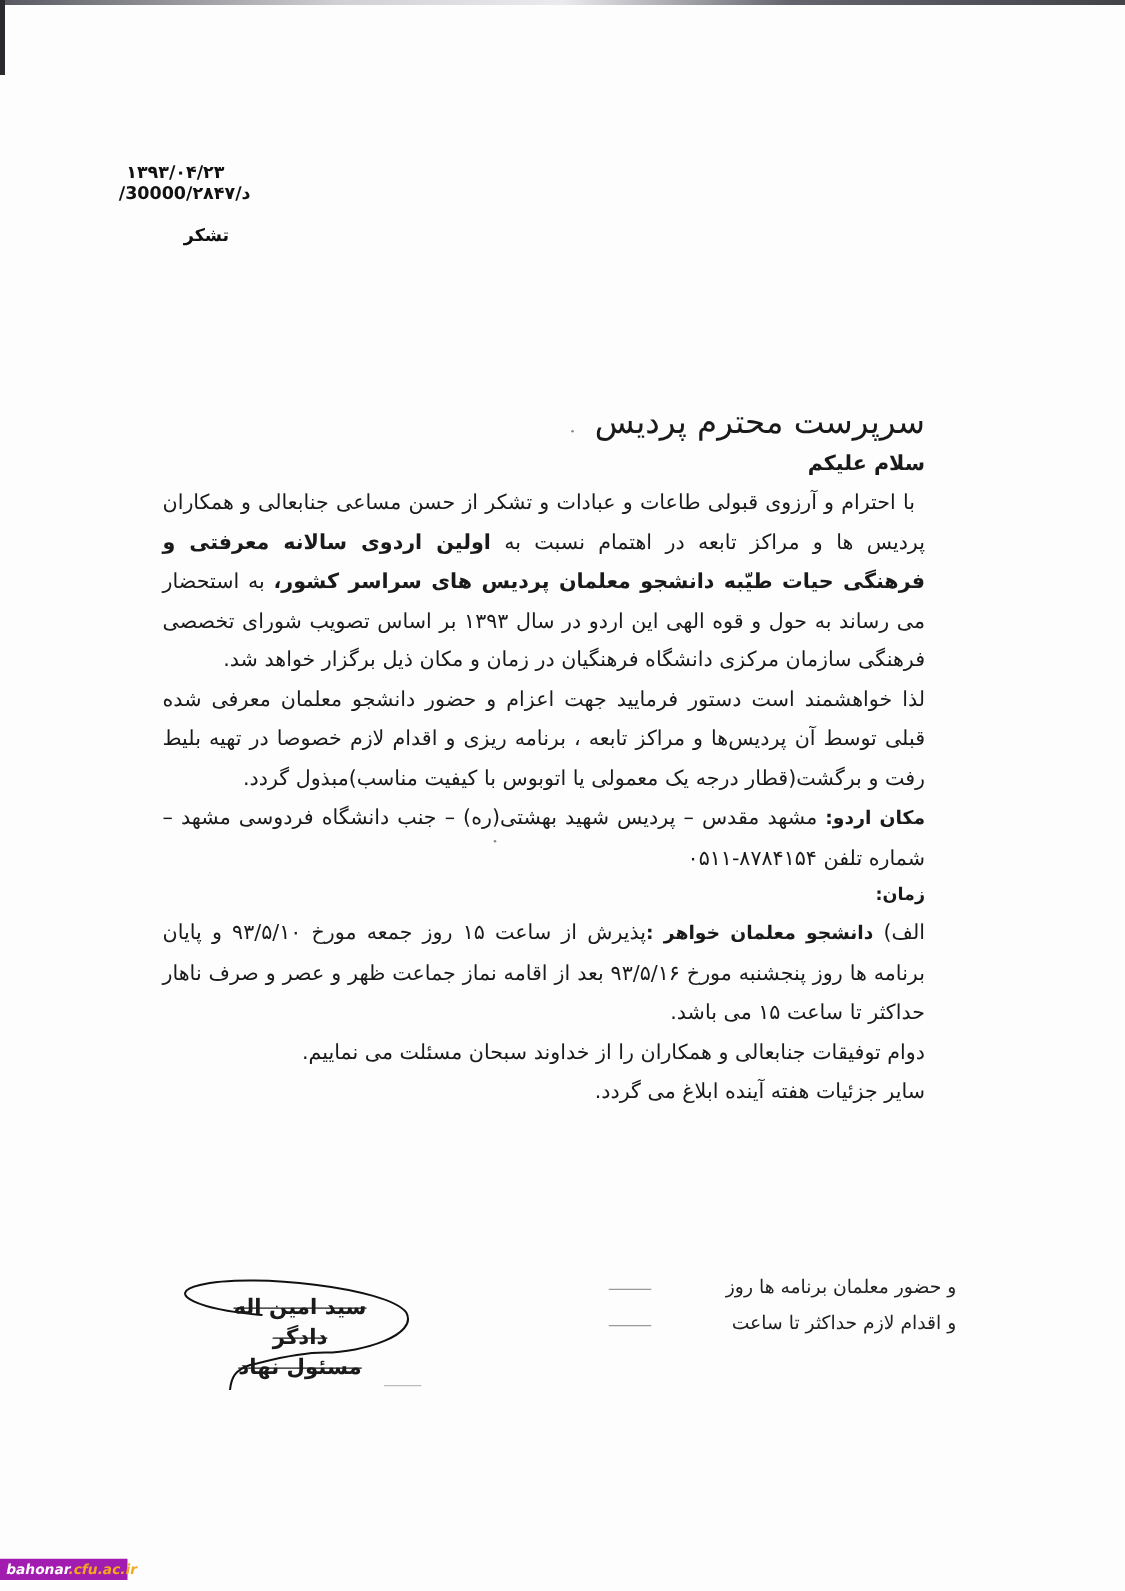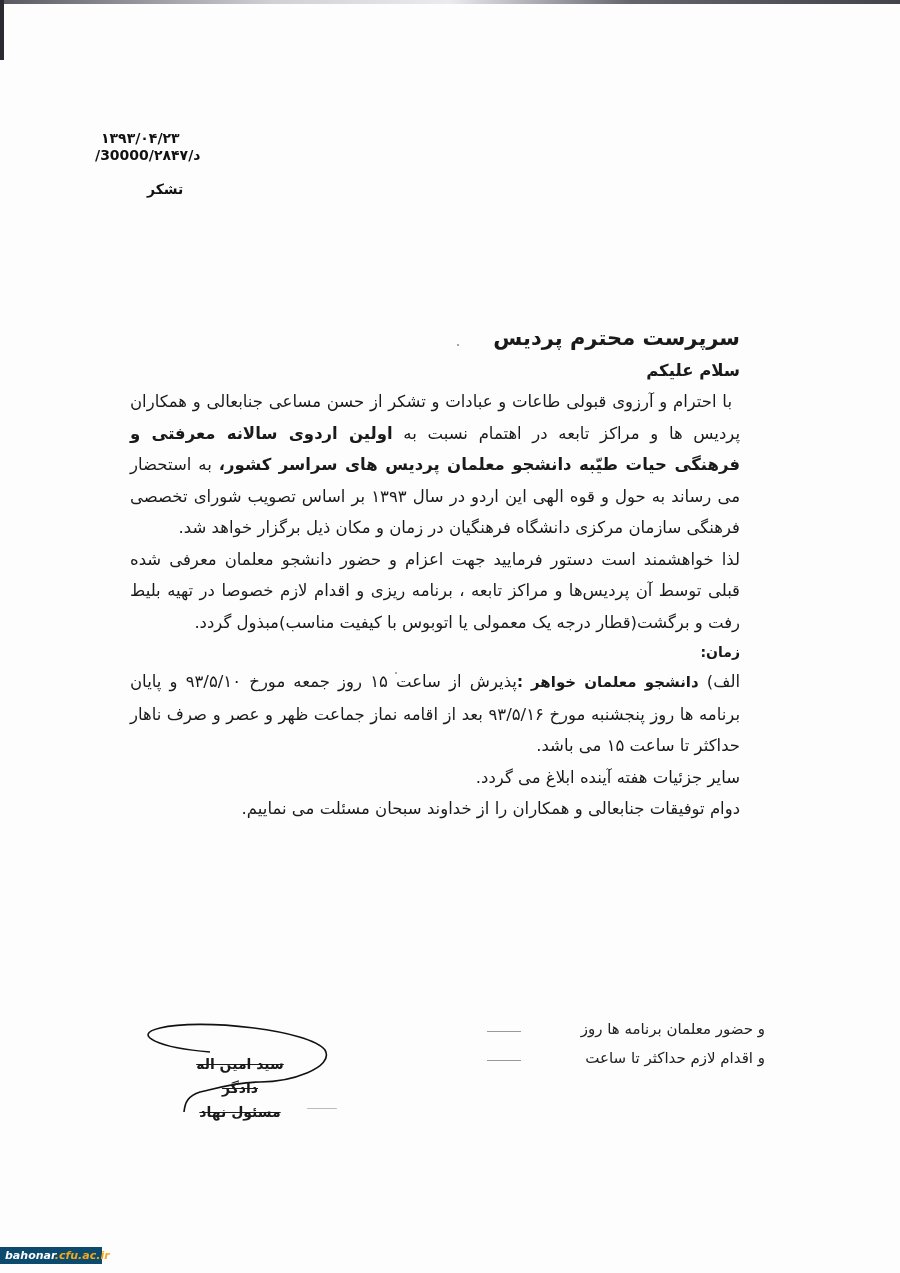--- a/index.html
+++ b/index.html
@@ -27,21 +27,21 @@
     .meta .date { top: 2px; left: 6px; margin-top: 28px; }
     .meta .number { top: 47px; left: 0px; }
     .meta .attachment { top: 81px; left: 52px; }
 
     .letter {
       position: absolute; left: 130px; top: 320px; width: 610px;
       direction: rtl; text-align: justify;
       font-size: 16.5px; line-height: 31.5px;
     }
     .letter p { margin: 0; }
-    .greeting-title { font-weight: bold; font-size: 21px; line-height: 36px; margin: 0; }
+    .greeting-title { font-weight: normal; font-size: 26px; line-height: 36px; margin: 0; }
     .salutation { margin: 0; line-height: 30px; font-weight: bold; }
     .indent { text-indent: 8px; }
     .b { font-weight: bold; }
     .label-bold { font-weight: bold; font-size: 15px; }
     .section-label { font-weight: bold; font-size: 14px; line-height: 28px; }
     .closing { text-align: right; }
 
     .fragment {
       position: absolute; right: 135px; top: 1015px; width: 240px;
       direction: rtl; font-size: 15px; line-height: 29px; color: #222;
@@ -49,28 +49,28 @@
     .fragment .line { position: relative; white-space: nowrap; }
     .fragment .dash {
       position: absolute; left: -38px; top: 16px; width: 34px; height: 1px; background: #999;
     }
 
     .signature {
       position: absolute; left: 140px; top: 1020px; width: 200px; height: 100px;
     }
     .signature svg { position: absolute; left: 0; top: 0; }
     .sig-name {
-      position: absolute; left: 40px; top: 32px; width: 120px; direction: rtl;
-      font-weight: bold; font-size: 14px; line-height: 24px; text-align: center;
+      position: absolute; left: 40px; top: 14px; width: 120px; direction: rtl;
+      font-weight: bold; font-size: 17px; line-height: 24px; text-align: center;
     }
     .sig-name span { display: block; text-decoration: line-through; text-decoration-thickness: 1px; }
 
     .footer-badge {
       position: absolute; left: 0; top: 1247px; width: 102px; height: 17px;
-      background: #0c4a6e; color: #fff;
+      background: #a21caf; color: #fff;
       font-family: "DejaVu Sans", sans-serif; font-style: italic; font-weight: bold;
       font-size: 11px; line-height: 17px; padding-left: 5px; box-sizing: border-box;
       white-space: nowrap;
     }
     .footer-badge .accent { color: #f2a81d; }
     .speck { position: absolute; width: 2px; height: 2px; background: #888; border-radius: 1px; }
   </style>
 </head>
 <body>
 
@@ -84,28 +84,29 @@
 </div>
 
 <div class="letter">
   <p class="greeting-title">سرپرست محترم پردیس</p>
   <p class="salutation">سلام علیکم</p>
 
   <p class="indent"><span>با احترام و آرزوی قبولی طاعات و عبادات و تشکر از حسن مساعی جنابعالی و همکاران پردیس ها و مراکز تابعه در اهتمام نسبت به </span><span class="b">اولین اردوی سالانه معرفتی و فرهنگی حیات طیّبه دانشجو معلمان پردیس های سراسر کشور،</span><span> به استحضار می رساند به حول و قوه الهی این اردو در سال ۱۳۹۳ بر اساس تصویب شورای تخصصی فرهنگی سازمان مرکزی دانشگاه فرهنگیان در زمان و مکان ذیل برگزار خواهد شد.</span></p>
 
   <p>لذا خواهشمند است دستور فرمایید جهت اعزام و حضور دانشجو معلمان معرفی شده قبلی توسط آن پردیس‌ها و مراکز تابعه ، برنامه ریزی و اقدام لازم خصوصا در تهیه بلیط رفت و برگشت(قطار درجه یک معمولی یا اتوبوس با کیفیت مناسب)مبذول گردد.</p>
 
+  <p><span class="label-bold">مکان اردو:</span><span> مشهد مقدس – پردیس شهید بهشتی(ره) – جنب دانشگاه فردوسی مشهد – شماره تلفن ۸۷۸۴۱۵۴-۰۵۱۱</span></p>
 
   <p class="section-label">زمان:</p>
 
   <p><span>الف) </span><span class="label-bold">دانشجو معلمان خواهر :</span><span>پذیرش از ساعت ۱۵ روز جمعه مورخ ۹۳/۵/۱۰ و پایان برنامه ها روز پنجشنبه مورخ ۹۳/۵/۱۶ بعد از اقامه نماز جماعت ظهر و عصر و صرف ناهار حداکثر تا ساعت ۱۵ می باشد.</span></p>
 
 
+  <p class="closing">دوام توفیقات جنابعالی و همکاران را از خداوند سبحان مسئلت می نماییم.</p>
   <p class="closing">سایر جزئیات هفته آینده ابلاغ می گردد.</p>
-  <p class="closing">دوام توفیقات جنابعالی و همکاران را از خداوند سبحان مسئلت می نماییم.</p>
 </div>
 
 <div class="fragment">
   <div class="line"><span>و حضور معلمان  برنامه ها روز</span><span class="dash"></span></div>
   <div class="line"><span>و اقدام لازم  حداکثر تا ساعت</span><span class="dash"></span></div>
 </div>
 
 <div class="signature">
   <svg width="200" height="100">
     <path d="M 70 32 C 20 28, -10 15, 20 8 C 60 -2, 170 10, 185 30 C 195 48, 150 62, 120 62 C 95 62, 70 70, 60 72 C 48 76, 45 82, 44 92" fill="none" stroke="#111" stroke-width="1.6"></path>

